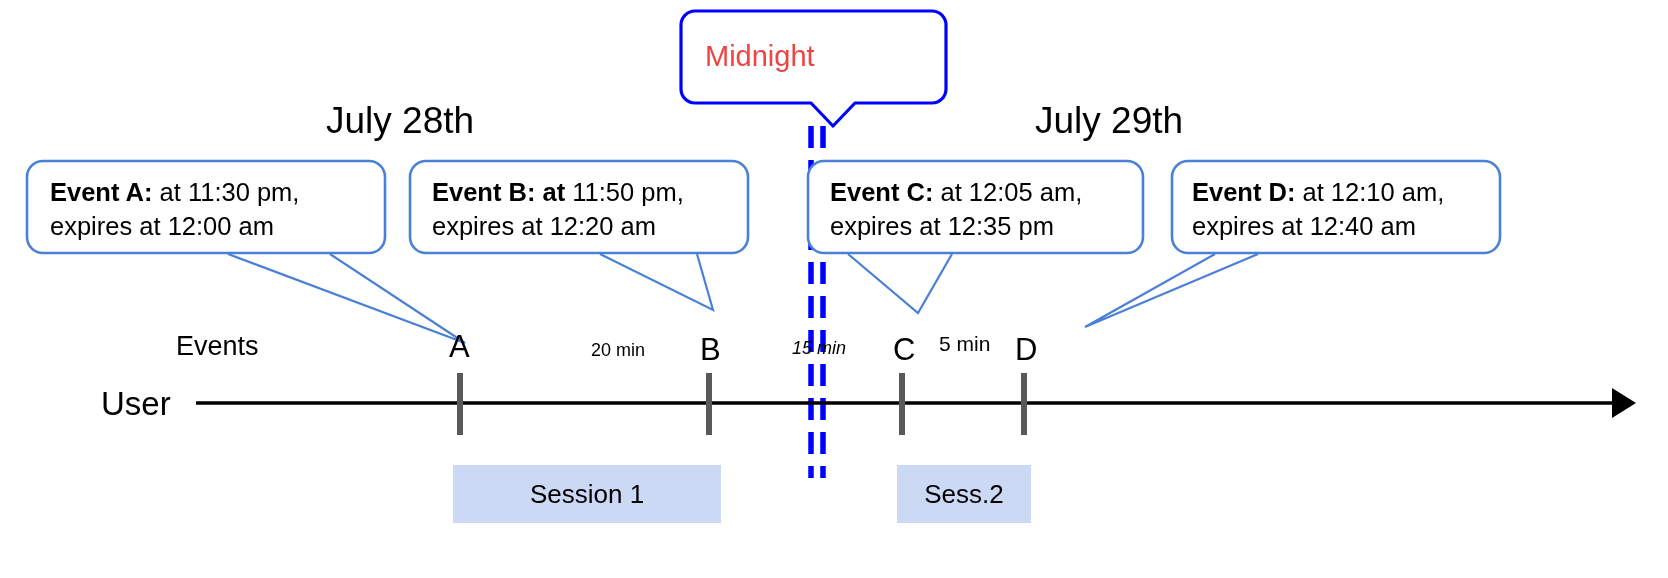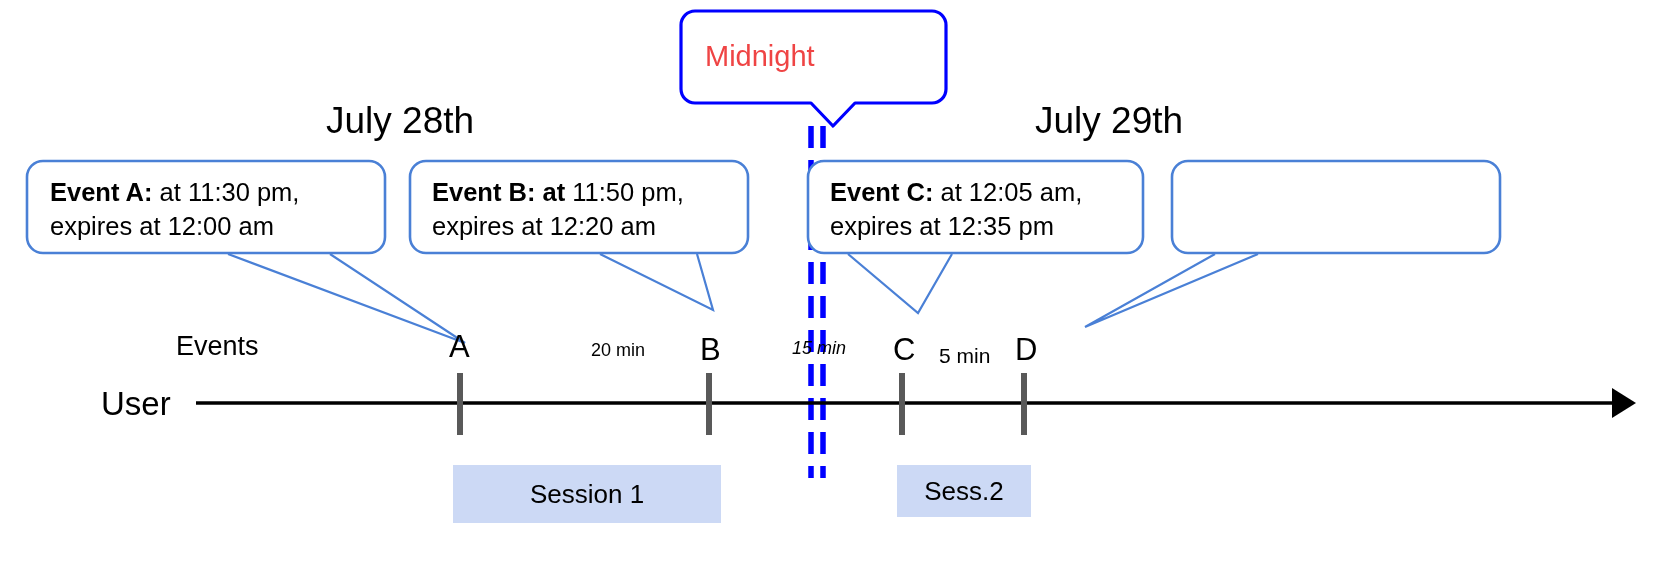--- a/index.html
+++ b/index.html
@@ -143,29 +143,35 @@
     <div>expires at 12:20 am</div>
   </div>
 
   <div class="abs callout-text" style="left:830px; top:176px;">
     <div>
       <b>Event C:</b><span> at 12:05 am,</span>
     </div>
     <div>expires at 12:35 pm</div>
   </div>
 
+  <div class="abs callout-text" style="left:1192px; top:176px;">
+    <div>
+      <b>Event D:</b><span>  at 12:10 am,</span>
+    </div>
+    <div>expires at 12:40 am</div>
+  </div>
 
   <div class="abs row-label" style="left:176px; top:331px;">Events</div>
   <div class="abs axis-name" style="left:101px; top:385px;">User</div>
 
   <div class="abs tick-letter" style="left:449px; top:329px;">A</div>
   <div class="abs tick-letter" style="left:700px; top:332px;">B</div>
   <div class="abs tick-letter" style="left:893px; top:332px;">C</div>
   <div class="abs tick-letter" style="left:1015px; top:332px;">D</div>
 
   <div class="abs interval-label" style="left:591px; top:340px;">20 min</div>
   <div class="abs interval-label" style="left:792px; top:338px;font-style:italic;">15 min</div>
-  <div class="abs interval-label small" style="left:939px; top:344px;">5 min</div>
+  <div class="abs interval-label small" style="left:939px; top:332px;">5 min</div>
 
   <div class="abs session-box" style="left:453px; top:465px; width:268px; height:58px;">Session 1</div>
-  <div class="abs session-box" style="left:897px; top:465px; width:134px; height:52px;text-align:right;">Sess.2</div>
+  <div class="abs session-box" style="left:897px; top:465px; width:134px; height:58px;text-align:right;">Sess.2</div>
 
 </div>
 
 </body></html>

